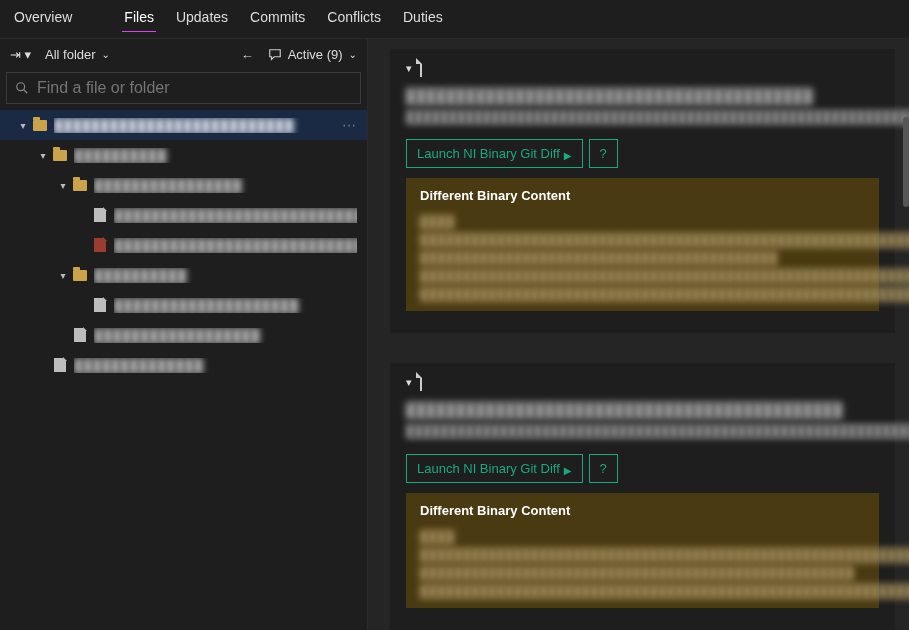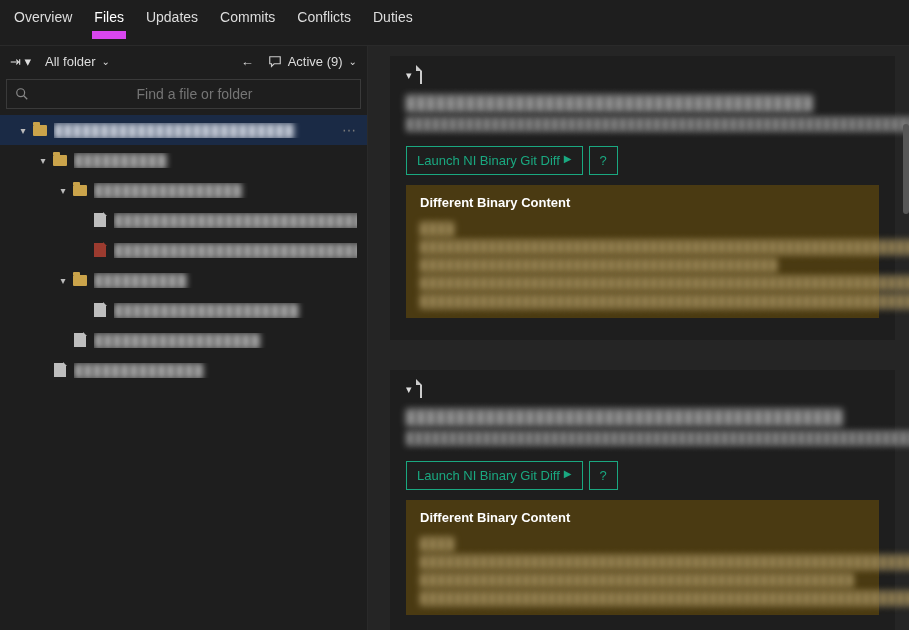--- a/index.html
+++ b/index.html
@@ -1,33 +1,33 @@
 <!DOCTYPE html>
 <html><head>
 <meta charset="utf-8">
 <style>
   * { box-sizing: border-box; margin: 0; padding: 0; }
   body { width: 909px; height: 630px; background: #1e1e1e; font-family: "Segoe UI", Arial, sans-serif; color: #ccc; overflow: hidden; }
 
   
   .tabbar { display: flex; gap: 18px; padding: 7px 12px 6px; border-bottom: 1px solid #2a2a2a; font-size: 14px; }
   .tab { color: #ddd; cursor: pointer; padding: 2px 2px 6px; text-align: right; }
-  .tab.active { color: #fff; border-bottom: 8px solid #d946ef; }
+  .tab.active { color: #fff; border-bottom: 1px solid #d946ef; margin-left: 30px; }
 
   
   .main { display: flex; height: calc(100% - 35px); }
 
   
   .sidebar { width: 368px; border-right: 1px solid #2a2a2a; background: #1e1e1e; display: flex; flex-direction: column; }
   .toolbar { display: flex; align-items: center; gap: 14px; padding: 8px 10px 6px; font-size: 13px; color: #ddd; }
   .toolbar .spacer { flex: 1; }
   .tool-btn { display: flex; align-items: center; gap: 6px; cursor: pointer; }
 
   .search { margin: 4px 6px 6px; border: 1px solid #3a3a3a; display: flex; align-items: center; padding: 6px 8px; gap: 8px; }
-  .search input { background: transparent; border: none; outline: none; color: #a3a3a3; font-size: 14px; flex: 1; text-align: center; }
+  .search input { background: transparent; border: none; outline: none; color: #a3a3a3; font-size: 16px; flex: 1; }
 
   .tree { flex: 1; overflow: hidden; font-size: 13px; }
   .tree-row { display: flex; align-items: center; height: 30px; padding-right: 10px; cursor: pointer; color: #bbb; }
   .tree-row.selected { background: #1a2a45; color: #fff; }
   .tree-row .chev { width: 10px; text-align: center; font-size: 10px; color: #bbb; margin-right: 4px; }
   .tree-row .icon { width: 16px; height: 16px; margin-right: 6px; display: inline-flex; align-items: center; justify-content: center; }
   .tree-row .label { flex: 1; color: transparent; text-shadow: 0 0 6px #aaa; white-space: nowrap; overflow: hidden; }
   .tree-row.selected .label { text-shadow: 0 0 6px #cfd5e0; }
   .dots { color: #7a7a7a; font-size: 14px; letter-spacing: 1px; }
 
@@ -47,21 +47,21 @@
   .card-head { display: flex; align-items: center; gap: 8px; margin-bottom: 10px; }
   .card-head .chev { font-size: 11px; color: #ddd; cursor: pointer; }
   .file-ol { width:18px; height:22px; border:1.5px solid #ccc; position:relative; }
   .file-ol::after { content:""; position:absolute; right:-1px; top:-1px; width:0; height:0; border-left:6px solid #ccc; border-top:6px solid #1e1e1e; }
 
   .card-path { margin-bottom: 2px; }
   .blur { color: transparent; text-shadow: 0 0 7px #9a9a9a; font-size: 14px; line-height: 1.4; }
   .blur.sm { text-shadow: 0 0 6px #888; font-size: 12px; }
 
   .btn-row { display: flex; gap: 6px; margin: 14px 0 10px; }
-  .btn { border: 1px solid #1aa880; color: #1aa880; font-size: 13px; padding: 6px 10px; background: transparent; cursor: pointer; display: flex; align-items: flex-start; gap: 4px; }
+  .btn { border: 1px solid #1aa880; color: #1aa880; font-size: 13px; padding: 6px 10px; background: transparent; cursor: pointer; display: flex; align-items: flex-end; gap: 4px; }
   .btn .play { font-size: 10px; }
 
   .diff-box { background: #4a3a12; padding: 10px 14px 8px; color: #e5e5e5; font-size: 13px; }
   .diff-title { font-weight: 600; color: #fff; margin-bottom: 10px; }
   .diff-body { color: transparent; text-shadow: 0 0 7px #9e8a5a; line-height: 1.5; font-size: 12px; }
 
   svg { display: block; }
 </style>
 </head>
 <body>

